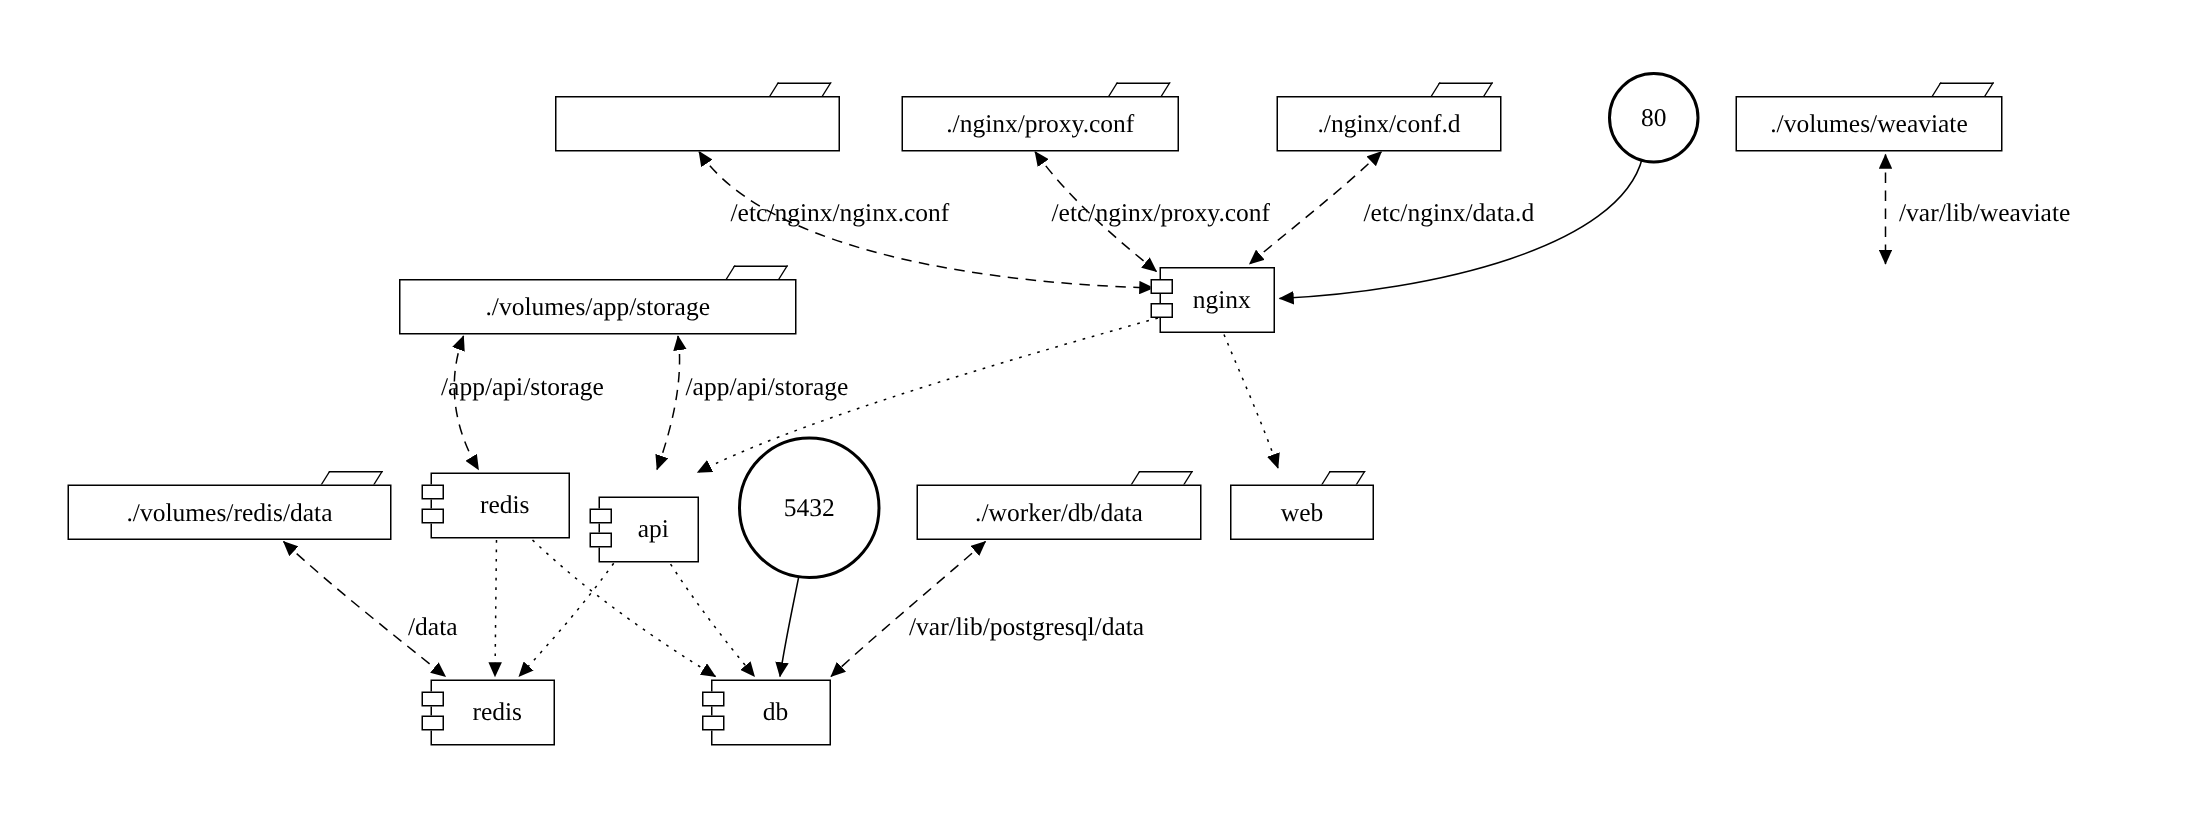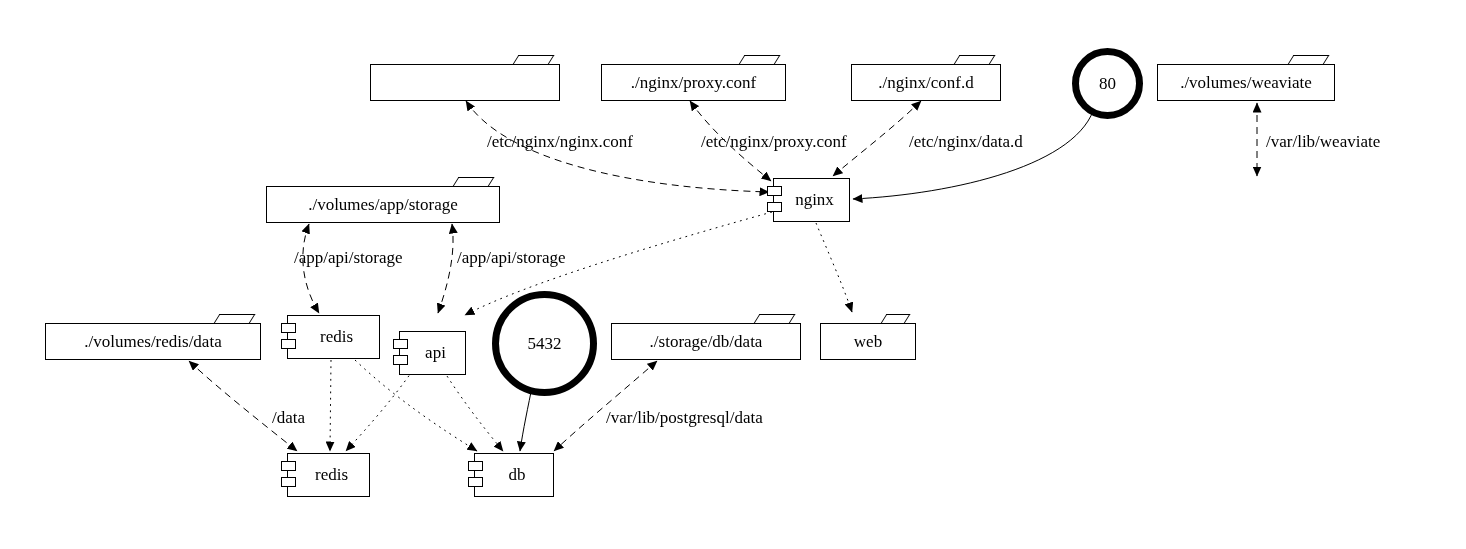--- a/index.html
+++ b/index.html
@@ -16,21 +16,21 @@
   .folder-body { position:absolute; left:0; right:0; top:9px; bottom:0; background:#fff; border:1px solid #000; }
   .folder .node-label { position:absolute; left:0; right:0; top:9px; bottom:0; display:flex; align-items:center; justify-content:center; font-size:17px; white-space:nowrap; }
 
   .component { height:44px; }
   .component-body { position:absolute; left:0; right:0; top:0; bottom:0; background:#fff; border:1px solid #000; }
   .component-port { position:absolute; left:-6px; width:13px; height:8px; background:#fff; border:1px solid #000; z-index:3; }
   .port-top { top:8px; }
   .port-bottom { top:24px; }
   .component .node-label { position:absolute; left:6px; right:0; top:0; bottom:0; display:flex; align-items:center; justify-content:center; font-size:17px; white-space:nowrap; }
 
-  .circle { border:7px solid #000000; border-radius:50%; background:#fff; display:flex; align-items:center; justify-content:center; font-size:17px; }
+  .circle { border:2px solid #000000; border-radius:50%; background:#fff; display:flex; align-items:center; justify-content:center; font-size:17px; }
 
   .edge-label { position:absolute; z-index:3; font-size:17px; white-space:nowrap; }
 </style>
 </head>
 <body>
 
 <div id="canvas">
 
   <svg id="edges" width="1466" height="549" viewBox="0 0 1466 549">
     <defs>
@@ -79,36 +79,36 @@
   <div class="node circle" style="left:1072px; top:48px; width:57px; height:57px;">
     <span>80</span>
   </div>
 
   <div class="node folder" style="left:1157px; top:55px; width:178px;font-family:Liberation Serif, serif;">
     <div class="folder-tab"></div>
     <div class="folder-body"></div>
     <div class="node-label">./volumes/weaviate</div>
   </div>
 
-  <div class="node folder" style="left:266px; top:177px; width:234px;">
+  <div class="node folder" style="left:266px; top:177px; width:234px;padding-left:31px;">
     <div class="folder-tab"></div>
     <div class="folder-body"></div>
     <div class="node-label">./volumes/app/storage</div>
   </div>
 
   <div class="node folder" style="left:45px; top:314px; width:216px;">
     <div class="folder-tab"></div>
     <div class="folder-body"></div>
     <div class="node-label">./volumes/redis/data</div>
   </div>
 
   <div class="node folder" style="left:611px; top:314px; width:190px;">
     <div class="folder-tab"></div>
     <div class="folder-body"></div>
-    <div class="node-label">./storage/db/data</div>
+    <div class="node-label">./worker/db/data</div>
   </div>
 
   <div class="node folder" style="left:820px; top:314px; width:96px;">
     <div class="folder-tab" style="width:22px;"></div>
     <div class="folder-body"></div>
     <div class="node-label">web</div>
   </div>
 
   <div class="node component" style="left:773px; top:178px; width:77px;">
     <div class="component-body"></div>

